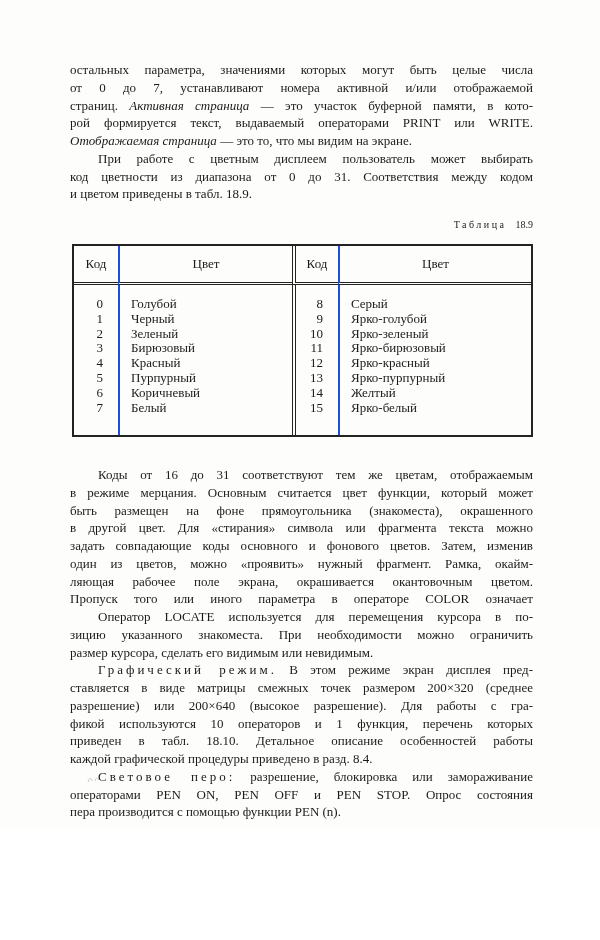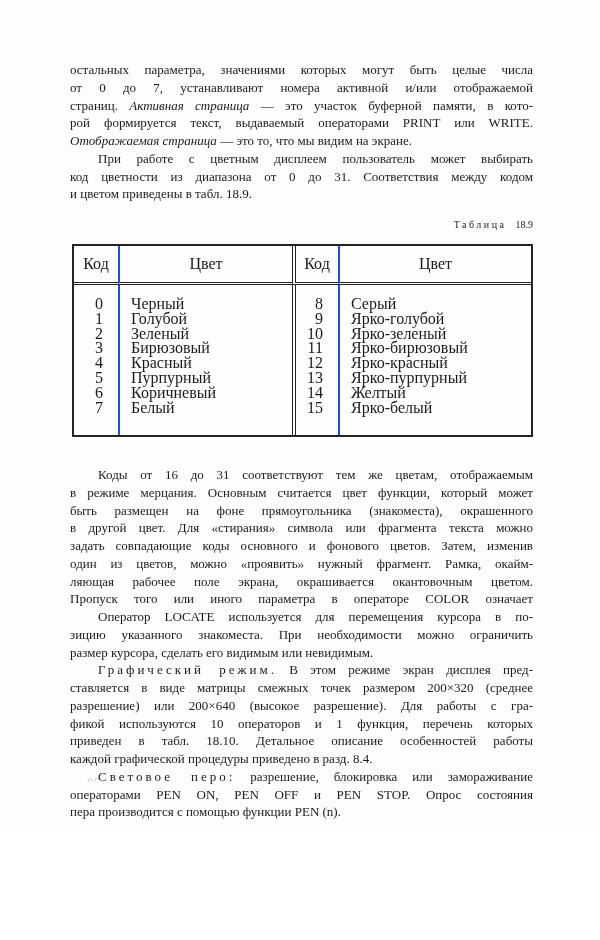--- a/index.html
+++ b/index.html
@@ -29,21 +29,21 @@
     position:absolute;top:219px;left:70px;width:463px;
     text-align:right;font-size:10px;
   }
   .capword{letter-spacing:2.5px;margin-right:9px;}
   .tbl{
     position:absolute;left:72px;top:244px;width:461px;height:193px;
     box-sizing:border-box;border:2px solid #232323;
     display:grid;
     grid-template-columns:44px 174px 46px 1fr;
     grid-template-rows:39px 1fr;
-    font-size:16px;
+    font-size:13px;
   }
   .th{
     display:flex;align-items:center;justify-content:center;
     border-bottom:3px double #232323;
   }
   .bl1{border-left:2px solid #1d4ed8;}
   .bl2{border-left:4px double #232323;}
   .tcol{padding-top:12px;line-height:14.8px;overflow:hidden;}
   .codecol{text-align:right;padding-right:15px;}
   .namecol{padding-left:11px;}
@@ -88,22 +88,22 @@
         <div>0</div>
         <div>1</div>
         <div>2</div>
         <div>3</div>
         <div>4</div>
         <div>5</div>
         <div>6</div>
         <div>7</div>
       </div>
     <div id="tbl-l-name" class="tcol namecol bl1">
+        <div>Голубой</div>
         <div>Черный</div>
-        <div>Голубой</div>
         <div>Зеленый</div>
         <div>Бирюзовый</div>
         <div>Красный</div>
         <div>Пурпурный</div>
         <div>Коричневый</div>
         <div>Белый</div>
       </div>
     <div id="tbl-r-code" class="tcol codecol bl2">
         <div>8</div>
         <div>9</div>

